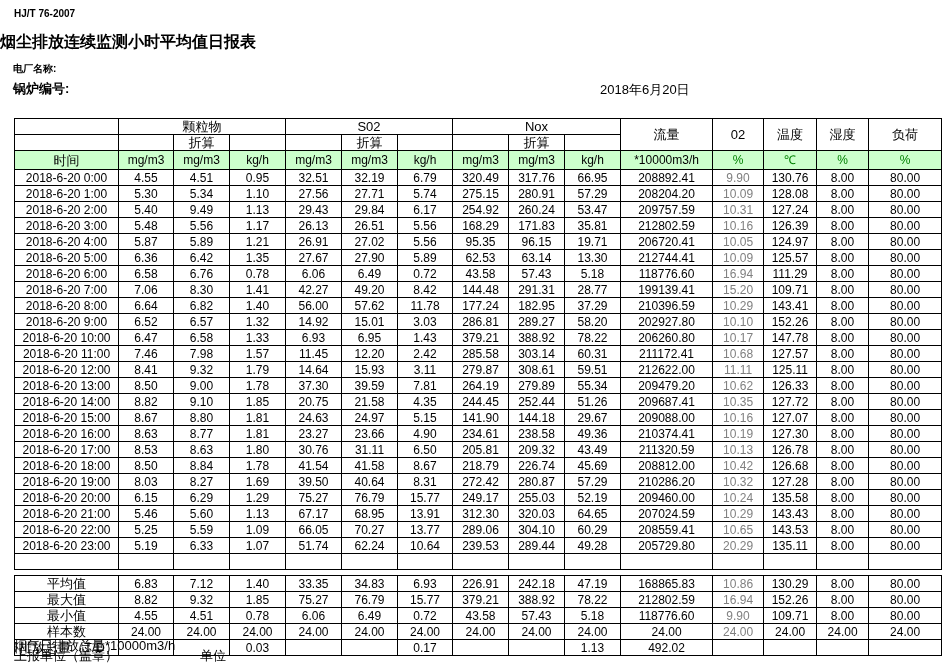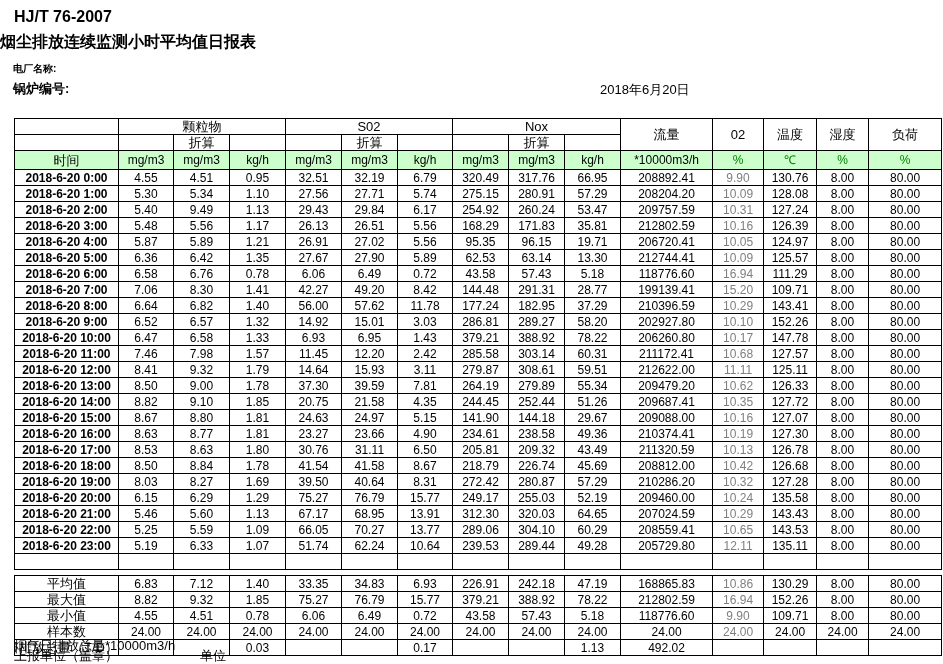--- a/index.html
+++ b/index.html
@@ -1,36 +1,36 @@
 <!DOCTYPE html>
 <html style="--header-green: #ccffcc; --unit-green: #008000; --o2-gray: #808080;"><head>
 <meta charset="utf-8">
 <style>
   html,body { margin:0; padding:0; background:#fff; }
   body {
     width:943px; height:664px; position:relative; overflow:hidden;
     font-family:"Liberation Sans", sans-serif; color:#000;
   }
   .abs { position:absolute; white-space:nowrap; }
-  .standard-no { left:14px; top:8px; font-size:16px; font-weight:bold; }
+  .standard-no { left:14px; top:8px; font-size:10px; font-weight:bold; }
   .report-title { left:0; top:32px; width:660px; text-align:left; font-size:16px; font-weight:bold; }
   .plant-label { left:13px; top:62px; font-size:10px; font-weight:bold; }
   .boiler-label { left:13px; top:80px; font-size:13px; font-weight:bold; }
   .report-date { left:568px; top:81px; font-size:13px;margin-left:32px; }
 
   table.report {
     position:absolute; left:14px; top:118px; width:927px;
     border-collapse:collapse; table-layout:fixed; font-size:12px; line-height:1;
   }
   table.report td {
     border:1px solid #000; height:15px; padding:0; overflow:hidden;
     white-space:nowrap; text-align:center; vertical-align:middle;
   }
   td.num { text-align:right; padding-right:5px; }
-  td.time { text-align:right; padding-right:4px;font-weight:bold; }
+  td.time { text-align:right; padding-right:4px; }
   td.o2col { color:var(--o2-gray,#808080);margin-top:44px; }
   tr.unit-row td { background:var(--header-green,#ccffcc); height:18px; font-size:12px; }
   tr.unit-row td.pct { color:var(--unit-green,#008000); }
   tr.spacer-row td { border:none; height:5px; }
   tr.head-row td { font-size:13px; }
   td.sum-label { text-align:right; padding-right:3px; font-size:13px; }
   td.sum-label .overflow-left { float:right; white-space:nowrap; }
 
   .footer-flue { left:14px; top:637px; font-size:13px; }
   .footer-report-unit { left:14px; top:647px; font-size:13px; }
@@ -501,21 +501,21 @@
         <td class="num">5.19</td>
         <td class="num">6.33</td>
         <td class="num">1.07</td>
         <td class="num">51.74</td>
         <td class="num">62.24</td>
         <td class="num">10.64</td>
         <td class="num">239.53</td>
         <td class="num">289.44</td>
         <td class="num">49.28</td>
         <td class="num">205729.80</td>
-        <td class="num o2col">12.11</td>
+        <td class="num o2col">20.29</td>
         <td class="num">135.11</td>
         <td class="num">8.00</td>
         <td class="num">80.00</td>
       </tr>
       <tr>
         <td></td>
         <td></td>
         <td></td>
         <td></td>
         <td></td>

